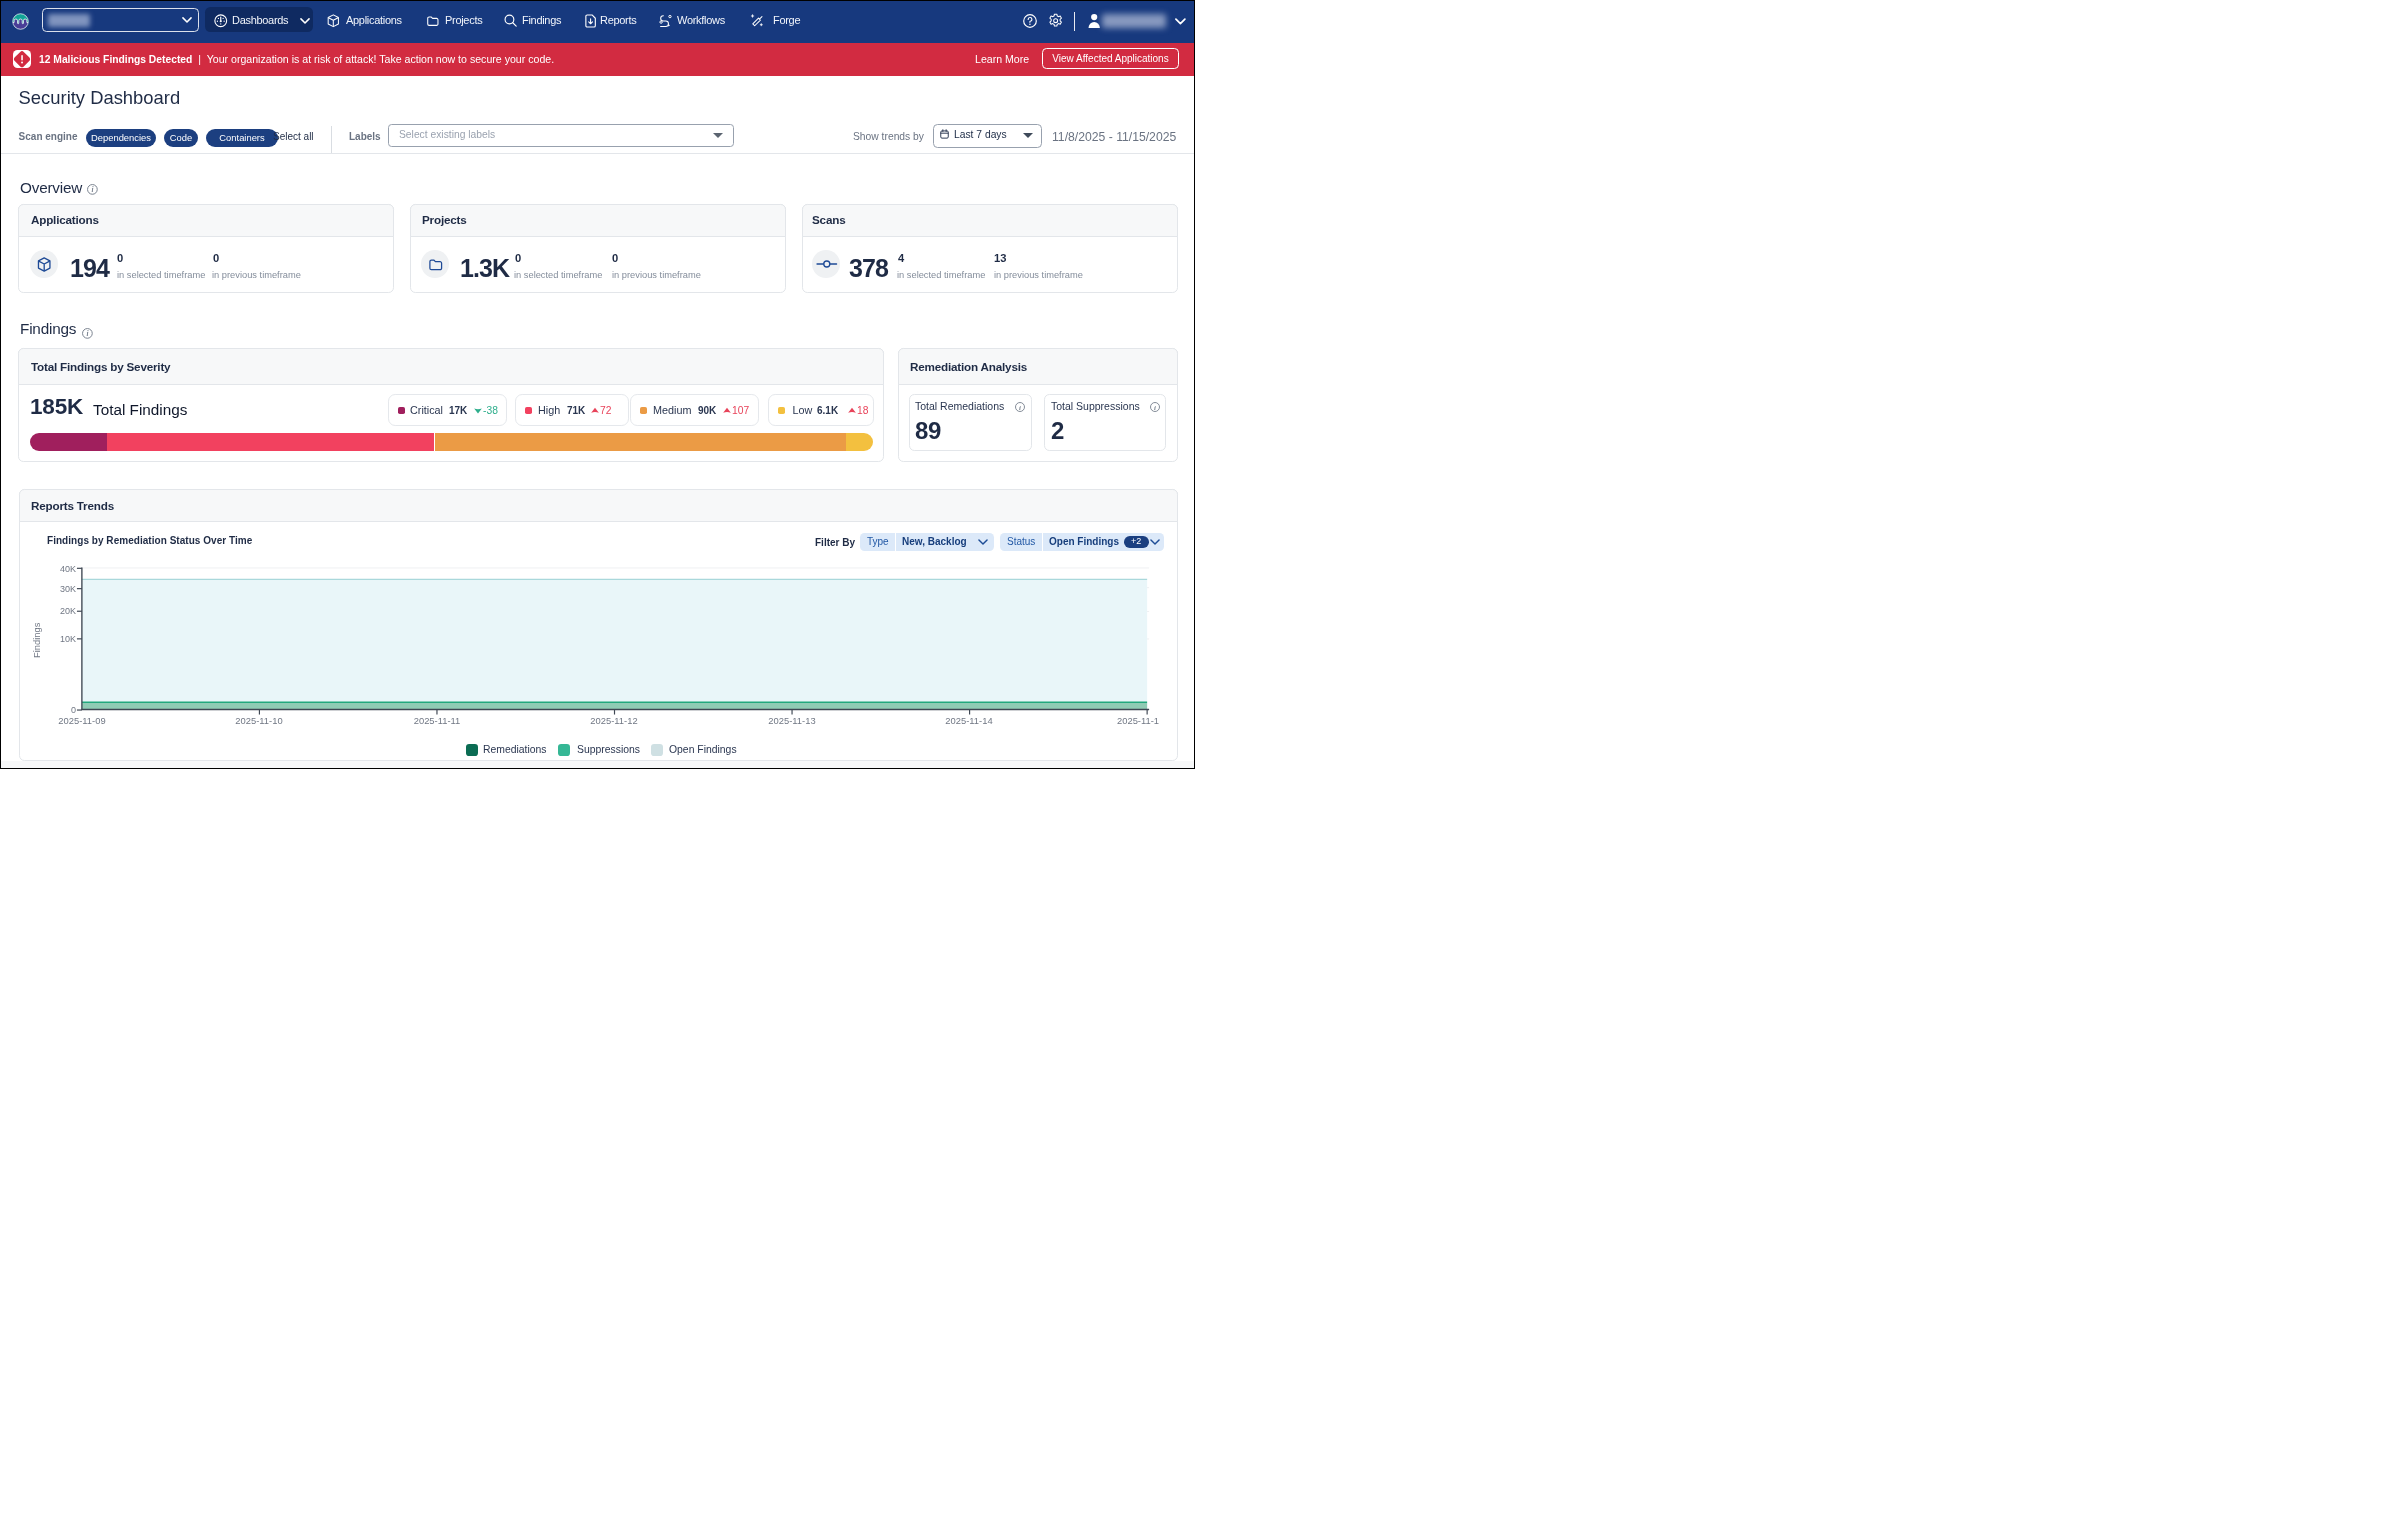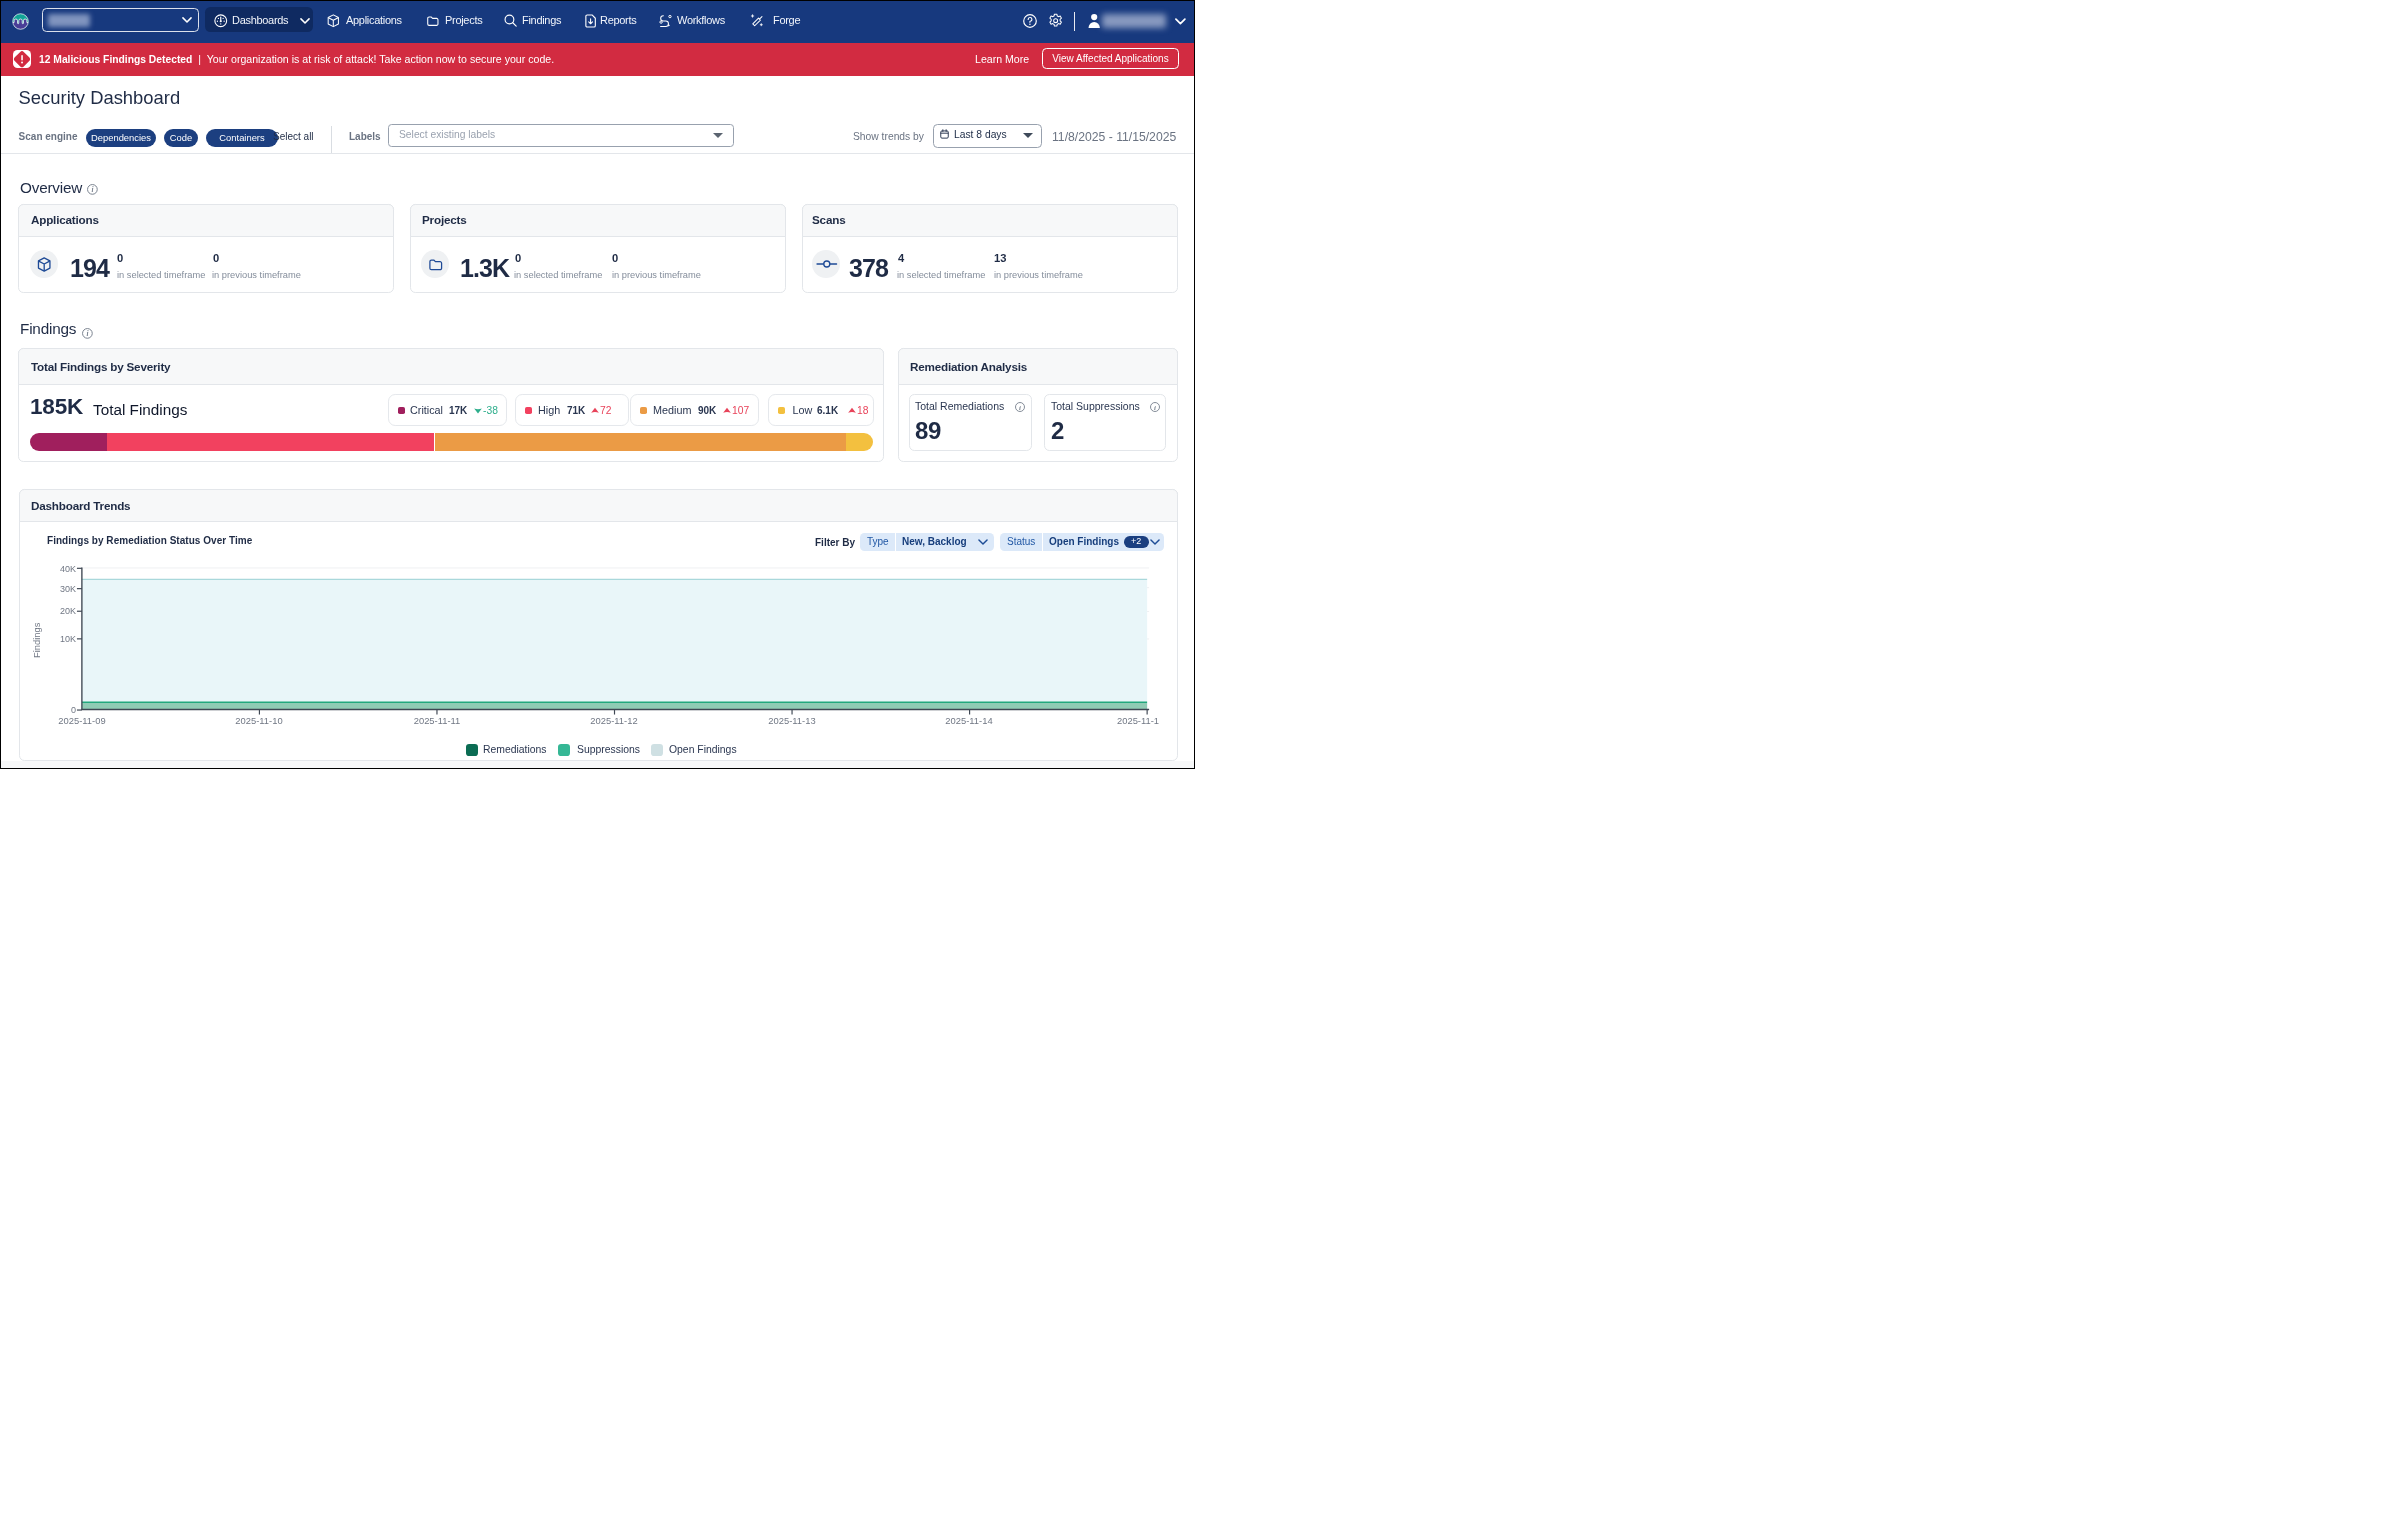--- a/index.html
+++ b/index.html
@@ -158,21 +158,21 @@
 <div class="graylab" style="left:349px">Labels</div>
 <div class="selbox" style="left:388px;top:124px;width:346px;height:23.4px"></div>
 <div class="abs" style="left:399px;top:130px;font-size:10.3px;line-height:1;color:#9AA2AF">Select existing labels</div>
 <div class="caret" style="left:713px;top:133px"></div>
 <div class="abs" style="left:853px;top:132px;font-size:10.3px;line-height:1;color:#6A7382">Show trends by</div>
 <div class="selbox" style="left:933px;top:124px;width:109px;height:24px;border-radius:4.5px"></div>
 <svg class="abs" style="left:940px;top:129px" width="9" height="10" viewBox="0 0 12 13">
   <rect x="1" y="2.4" width="10" height="9.6" rx="1.6" fill="none" stroke="#2A3650" stroke-width="1.3"></rect>
   <path d="M1.2 5.4 H10.8 M3.8 0.8 v2.4 M8.2 0.8 v2.4" stroke="#2A3650" stroke-width="1.3" stroke-linecap="round"></path>
 </svg>
-<div class="abs" style="left:954px;top:130px;font-size:10.3px;line-height:1;color:#22304A">Last 8 days</div>
+<div class="abs" style="left:954px;top:130px;font-size:10.3px;line-height:1;color:#22304A">Last 7 days</div>
 <div class="caret" style="left:1023px;top:133px;border-top-color:#3F4A5A"></div>
 <div class="abs" style="left:1052px;top:131px;font-size:12.2px;line-height:1;color:#6A7382;letter-spacing:0px">11/8/2025 - 11/15/2025</div>
 <div class="abs" style="left:0;top:153px;width:1195px;height:0.9px;background:#E3E6EA"></div>
 
 <div class="sect" style="left:20px;top:180px">Overview</div>
 <svg class="abs" style="left:87px;top:184px" width="10.8" height="10.8" viewBox="0 0 12 12">
       <circle cx="6" cy="6" r="5.4" fill="none" stroke="#79828F" stroke-width="1.1"></circle>
       <text x="6" y="9" font-family="Liberation Serif" font-size="8.2" fill="#79828F" text-anchor="middle" font-style="italic" font-weight="bold">i</text>
     </svg>
 
@@ -286,21 +286,21 @@
 <div class="subcard" style="left:1044px;top:394px;width:122px;height:57px"></div>
 <div class="sublab" style="left:1051px">Total Suppressions</div>
 <svg class="abs" style="left:1150px;top:402px" width="10" height="10" viewBox="0 0 12 12">
       <circle cx="6" cy="6" r="5.4" fill="none" stroke="#79828F" stroke-width="1.1"></circle>
       <text x="6" y="9" font-family="Liberation Serif" font-size="8.2" fill="#79828F" text-anchor="middle" font-style="italic" font-weight="bold">i</text>
     </svg>
 <div class="subnum" style="left:1051px">2</div>
 
 <div class="card" style="left:18.6px;top:489px;width:1159px;height:272px"></div>
 <div class="chead" style="left:18.6px;top:489px;width:1159px;height:33px"></div>
-<div class="cardtitle" style="left:31px;top:500px">Dashboard Trends</div>
+<div class="cardtitle" style="left:31px;top:500px">Reports Trends</div>
 <div class="abs" style="left:47px;top:536px;font-size:10px;font-weight:bold;color:#1F2B45;line-height:1;letter-spacing:0.04px">Findings by Remediation Status Over Time</div>
 <div class="abs" style="left:815px;top:538px;font-size:10px;font-weight:bold;color:#1F2B45;line-height:1">Filter By</div>
 
 <div class="abs" style="left:860px;top:533px;width:134px;height:18px;border-radius:4.5px;background:#DCE9F9"></div>
 <div class="bluetxt" style="left:867px">Type</div>
 <div class="abs" style="left:895px;top:533px;width:1.3px;height:18px;background:#fff"></div>
 <div class="bluebold" style="left:902px">New, Backlog</div>
 <svg class="abs" style="left:978px;top:539px" width="10" height="6.3" viewBox="0 0 11 7">
       <path d="M1 1 L5.5 5.5 L10 1" fill="none" stroke="#1D4C96" stroke-width="1.6" stroke-linecap="round" stroke-linejoin="round"></path>
     </svg>

